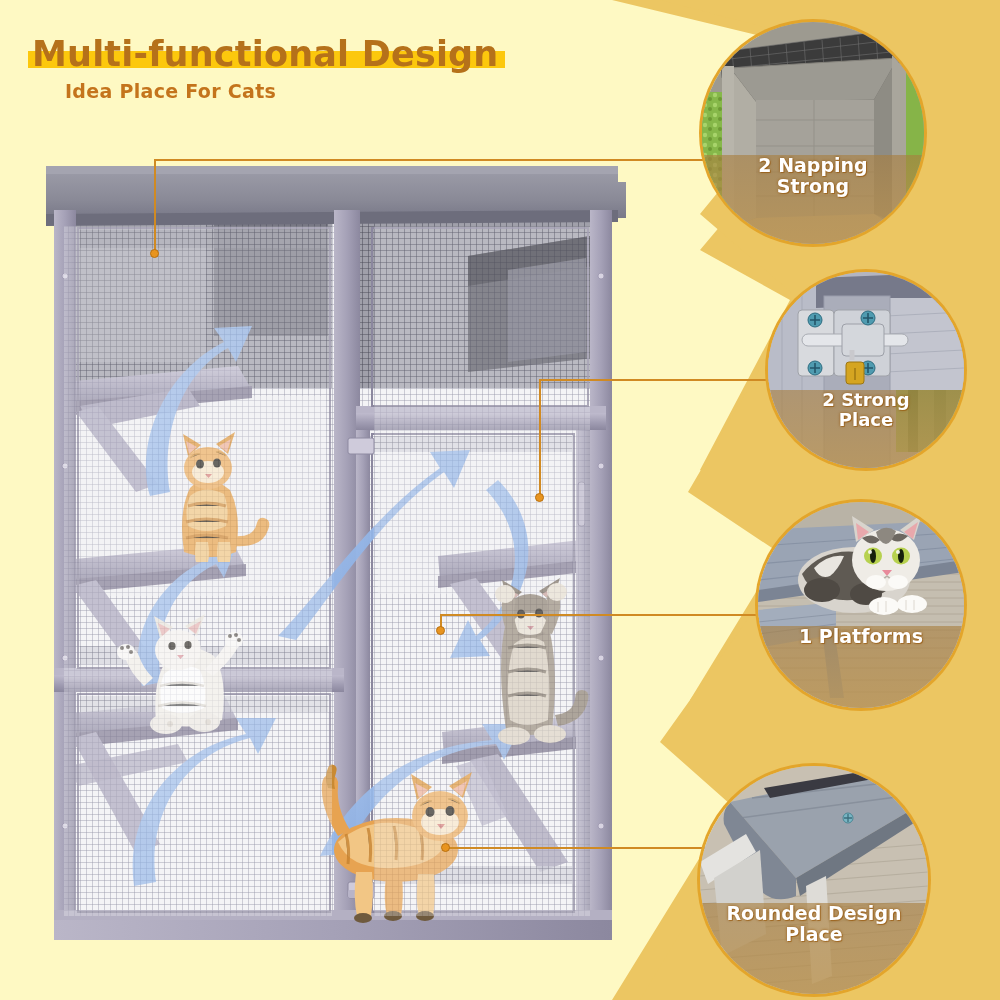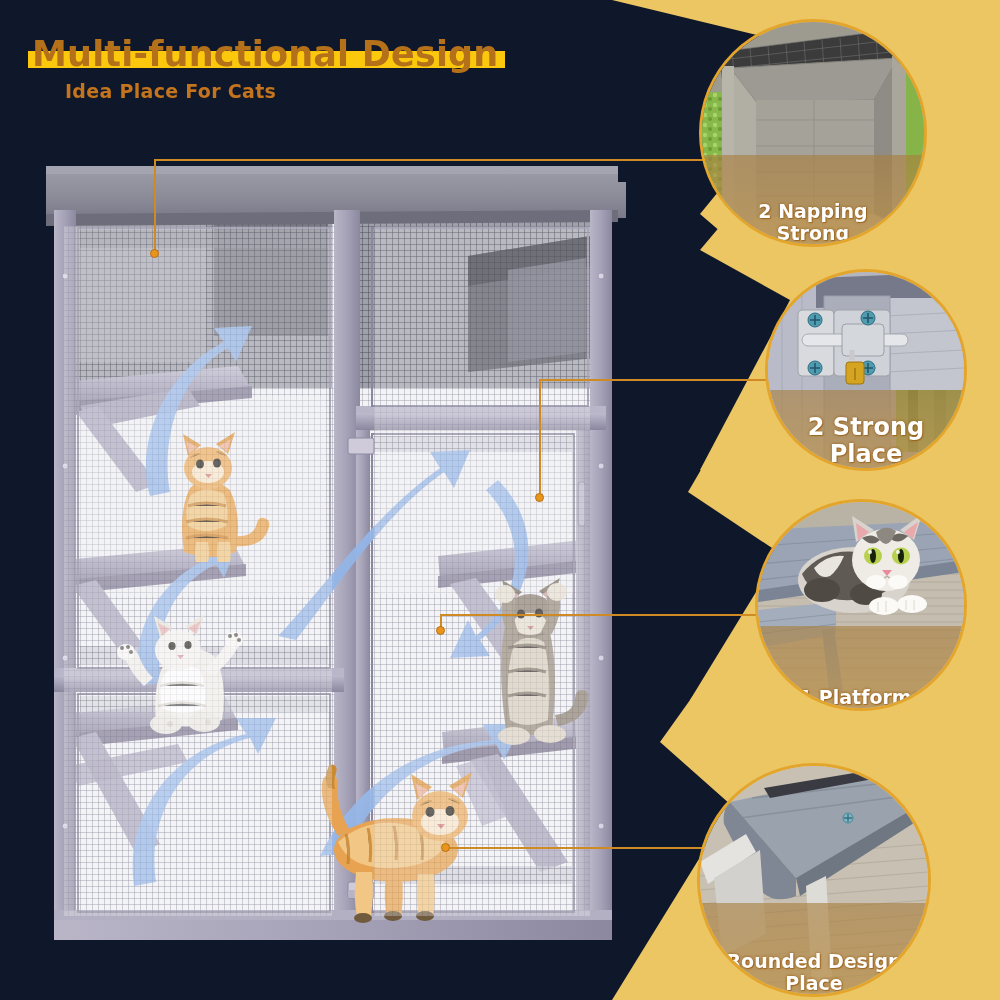--- a/index.html
+++ b/index.html
@@ -1,17 +1,17 @@
 <!DOCTYPE html>
 <html><head>
 <meta charset="utf-8">
 <style>
   html,body{margin:0;padding:0;}
   body{width:1000px;height:1000px;background:#ffffff;font-family:"DejaVu Sans",sans-serif;overflow:hidden;}
-  #stage{position:relative;width:1000px;height:1000px;background:#0f172a;overflow:hidden;}
+  #stage{position:relative;width:1000px;height:1000px;background:#fef9c3;overflow:hidden;}
 
   
   .bg-yellow{position:absolute;inset:0;z-index:0;}
 
   
   .header{position:absolute;left:32px;top:36px;z-index:30;}
   .title-wrap{position:relative;display:inline-block;}
   .title-hl{position:absolute;left:-4px;right:-6px;bottom:5px;height:17px;background:#fcc80d;z-index:0;}
   .title{position:relative;z-index:1;font-size:35px;font-weight:bold;color:#b5711a;letter-spacing:.2px;line-height:1.05;white-space:nowrap;}
   .subtitle{margin-top:7px;font-size:19px;font-weight:bold;color:#c4741c;letter-spacing:.3px;white-space:nowrap;margin-left:33px;}
@@ -20,21 +20,21 @@
   .conn{position:absolute;z-index:22;}
   .conn-line{position:absolute;background:#d08a23;}
   .conn-dot{position:absolute;width:9px;height:9px;border-radius:50%;background:#e8941f;border:1.5px solid #b9700f;box-sizing:border-box;}
 
   
   .callout{position:absolute;z-index:26;border-radius:50%;overflow:hidden;
            box-shadow:0 0 0 3px #e3a52b;}
   .callout .photo{position:absolute;inset:0;}
   .callout .cap{position:absolute;left:0;right:0;bottom:0;height:40%;
       background:linear-gradient(to bottom, rgba(168,126,62,.62), rgba(186,146,78,.80));
-      display:flex;align-items:flex-end;justify-content:center;text-align:center;}
+      display:flex;align-items:flex-start;justify-content:center;text-align:center;}
   .callout .cap span{color:#ffffff;font-weight:bold;line-height:1.12;
       text-shadow:0 0 3px rgba(150,85,10,.95), 1px 1px 0 rgba(150,85,10,.55);}
 
   
   .product{position:absolute;left:38px;top:166px;width:588px;height:778px;z-index:14;}
 </style>
 </head>
 <body>
 
 <div id="stage">
@@ -171,21 +171,21 @@
         <circle cx="47" cy="96" r="7" fill="#4f9bb0" stroke="#2e6c80" stroke-width="1"></circle>
         <path d="M42,96 h10 M47,91 v10" stroke="#23566a" stroke-width="1.6"></path>
         <circle cx="100" cy="96" r="7" fill="#4f9bb0" stroke="#2e6c80" stroke-width="1"></circle>
         <path d="M95,96 h10 M100,91 v10" stroke="#23566a" stroke-width="1.6"></path>
       </g>
 
       <path d="M84,78 v10" stroke="#c9c9cd" stroke-width="5" fill="none"></path>
       <rect x="78" y="90" width="18" height="22" rx="3" fill="#d5a521" stroke="#9c7612" stroke-width="1"></rect>
       <line x1="87" y1="96" x2="87" y2="108" stroke="#9c7612" stroke-width="1.4"></line>
     </svg>
-    <div class="cap" style="font-size:24px;">
+    <div class="cap" style="font-size:18px;">
       <span><span>2 Strong</span><br><span>Place</span></span>
     </div>
   </div>
 
   <div class="callout" style="left:758px;top:502px;width:206px;height:206px;">
     <svg class="photo" viewBox="0 0 206 206" preserveAspectRatio="xMidYMid slice">
       <rect width="206" height="206" fill="#b9b3a6"></rect>
 
       <rect x="0" y="60" width="206" height="146" fill="#c5beb0"></rect>
       <g stroke="#b0a899" stroke-width="1" opacity=".9">

